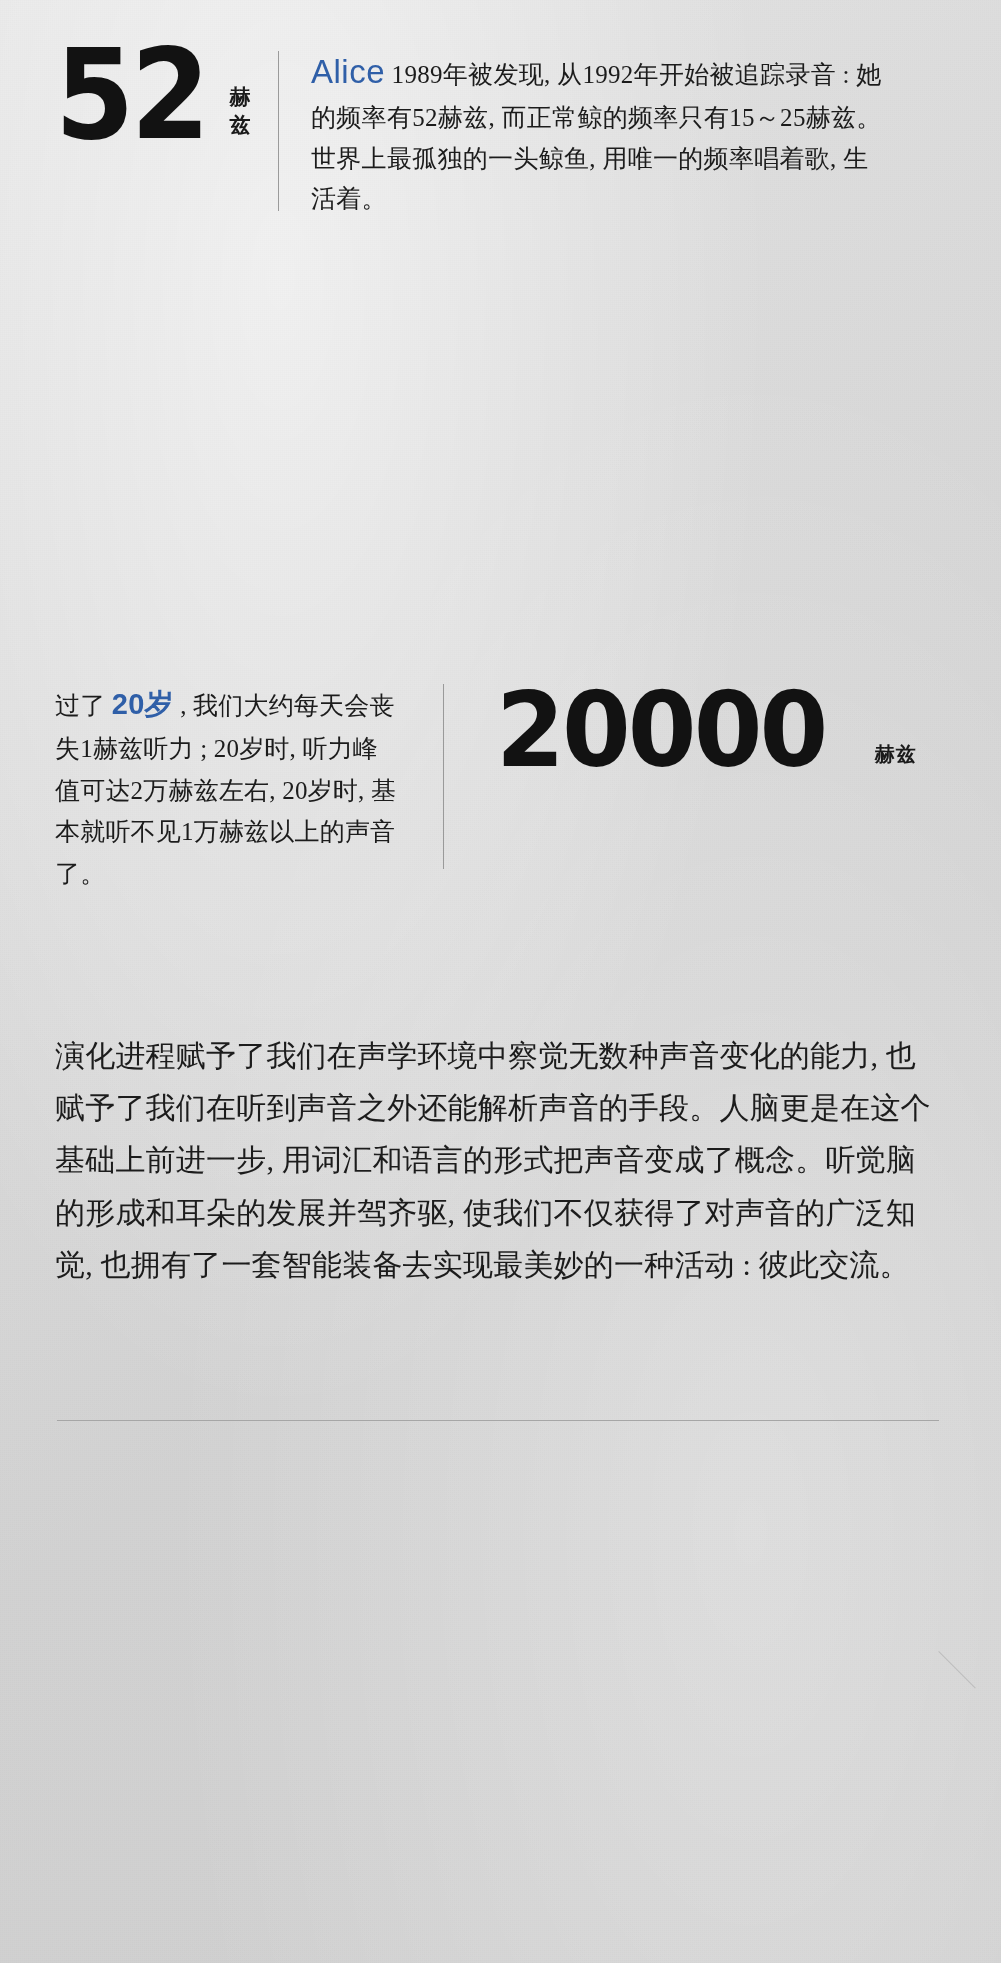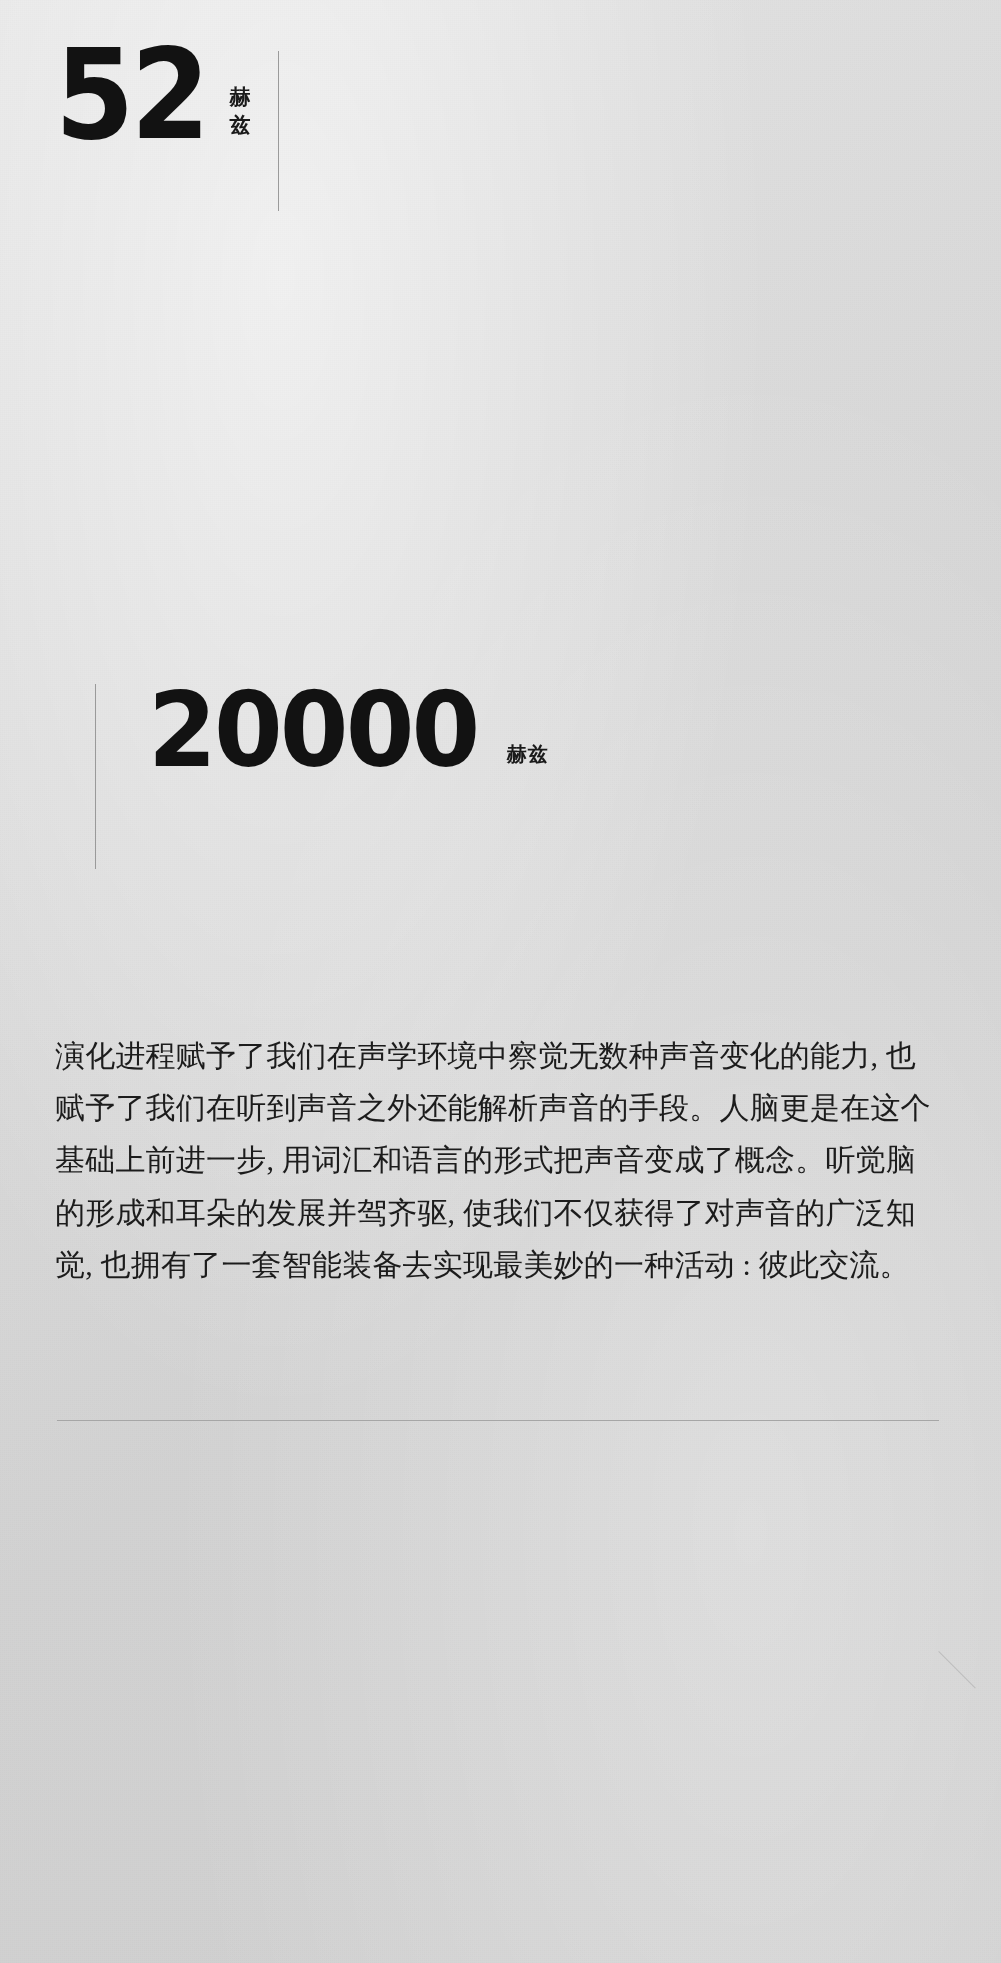--- a/index.html
+++ b/index.html
@@ -121,20 +121,21 @@
     height: 185px;
     margin-left: 40px;
     margin-top: 4px;
     flex: none;
   }
   .num20-wrap {
     display: flex;
     align-items: flex-end;
     margin-left: 52px;
     margin-top: 6px;
+    gap: 20px;
   }
   .num-20000 {
     font-family: "DejaVu Sans", sans-serif;
     font-weight: 700;
     font-size: 104px;
     line-height: 0.85;
     letter-spacing: -3px;
     color: #121212;
     transform: scaleX(0.95);
     transform-origin: left bottom;
@@ -211,23 +212,32 @@
 
 <div class="page">
   <div class="grain"></div>
 
   <div class="block-52">
     <div class="big-number-wrap">
       <div class="num-52">52</div>
       <div class="unit-52">赫兹</div>
     </div>
     <div class="vline-1"></div>
+    <div class="para-52">
+      <span class="accent">Alice</span>
+      <span>1989年被发现, 从1992年开始被追踪录音 : 她的频率有52赫兹, 而正常鲸的频率只有15～25赫兹。世界上最孤独的一头鲸鱼, 用唯一的频率唱着歌, 生活着。</span>
+    </div>
   </div>
 
   <div class="block-20000">
+    <div class="para-20">
+      <span>过了</span>
+      <span class="accent-inline">20岁</span>
+      <span>, 我们大约每天会丧失1赫兹听力 ; 20岁时, 听力峰值可达2万赫兹左右, 20岁时, 基本就听不见1万赫兹以上的声音了。</span>
+    </div>
     <div class="vline-2"></div>
     <div class="num20-wrap">
       <div class="num-20000">20000</div>
       <div class="unit-20000">赫兹</div>
     </div>
   </div>
 
   <div class="body-para">演化进程赋予了我们在声学环境中察觉无数种声音变化的能力, 也赋予了我们在听到声音之外还能解析声音的手段。人脑更是在这个基础上前进一步, 用词汇和语言的形式把声音变成了概念。听觉脑的形成和耳朵的发展并驾齐驱, 使我们不仅获得了对声音的广泛知觉, 也拥有了一套智能装备去实现最美妙的一种活动 : 彼此交流。</div>
 
   <div class="divider"></div>

